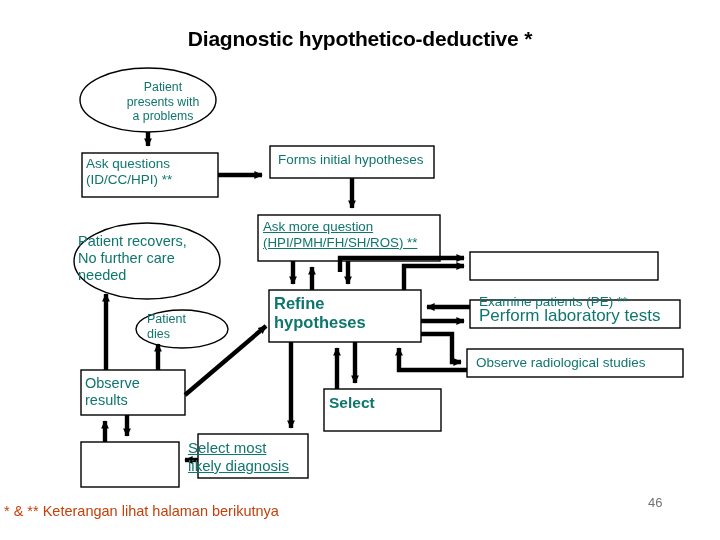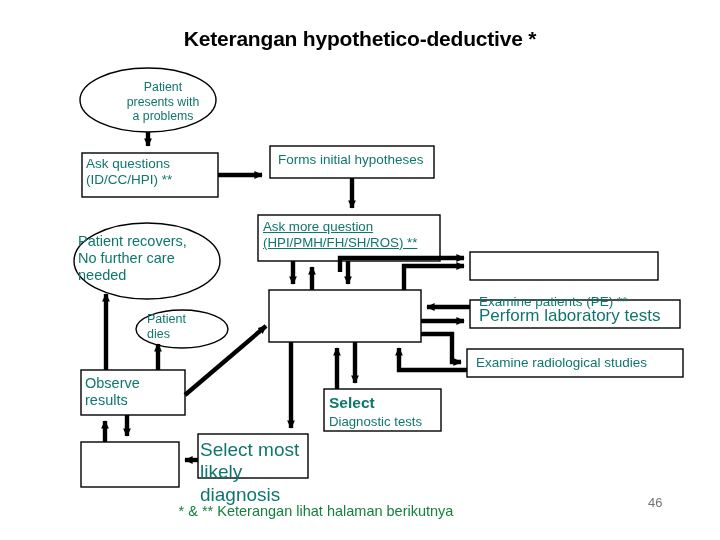--- a/index.html
+++ b/index.html
@@ -36,26 +36,25 @@
     top: 27px;
     width: 720px;
     text-align: center;
     font-size: 21px;
     font-weight: bold;
     letter-spacing: -0.2px;
     color: #000000;
   }
   #footnote {
     position: absolute;
-    left: 16px;
+    left: 4px;
     top: 503px;
     width: 600px;
-    text-align: center;
     font-size: 14.5px;
-    color: #15803d;
+    color: #c2410c;
   }
   #page-number {
     position: absolute;
     left: 648px;
     top: 495px;
     font-size: 13px;
     color: #737373;
   }
   .lbl-ellipse-problem { left: 108px; top: 80px;  width: 110px; font-size: 12.3px; text-align: center; }
   .lbl-ask-questions   { left: 86px;  top: 156px; width: 130px; font-size: 13.5px; }
@@ -64,28 +63,28 @@
   .lbl-ellipse-recover { left: 78px;  top: 233px; width: 140px; font-size: 14.5px; }
   .lbl-ellipse-dies    { left: 147px; top: 312px; width: 72px;  font-size: 12.5px; }
   .lbl-refine          { left: 274px; top: 294px; width: 130px; font-size: 16.5px; font-weight: bold; }
   .lbl-examine         { left: 479px; top: 258px; width: 180px; font-size: 13.5px; margin-top: 36px; }
   .lbl-lab             { left: 479px; top: 306px; width: 190px; font-size: 17px; }
   .lbl-radio           { left: 476px; top: 355px; width: 200px; font-size: 13.5px; }
   .lbl-perform-a       { left: 329px; top: 394px; width: 110px; font-size: 15.5px; font-weight: bold; }
   .lbl-perform-b       { left: 329px; top: 414px; width: 120px; font-size: 13.2px; }
   .lbl-observe         { left: 85px;  top: 375px; width: 100px; font-size: 14.5px; }
   .lbl-treat           { left: 85px;  top: 447px; width: 90px;  font-size: 14.5px; }
-  .lbl-select          { left: 200px; top: 439px; width: 110px; font-size: 19px; }
+  .lbl-select          { left: 188px; top: 439px; width: 110px; font-size: 15px; text-decoration: underline; }
 </style>
 </head>
 <body>
 
 <div id="page">
 
-  <div id="slide-title">Keterangan hypothetico-deductive *</div>
+  <div id="slide-title">Diagnostic hypothetico-deductive *</div>
 
   <svg id="vector-layer" viewBox="0 0 720 540">
     <defs>
       <marker id="ah" markerWidth="9" markerHeight="9" refX="7.6" refY="4.5" orient="auto" markerUnits="userSpaceOnUse">
         <path d="M0,0.6 L8.4,4.5 L0,8.4 z" fill="#000000"></path>
       </marker>
       <marker id="ah-sm" markerWidth="8" markerHeight="8" refX="6.8" refY="4" orient="auto" markerUnits="userSpaceOnUse">
         <path d="M0,0.6 L7.6,4 L0,7.4 z" fill="#000000"></path>
       </marker>
     </defs>
@@ -141,25 +140,26 @@
   <div class="node-label lbl-ask-questions">Ask questions
 (ID/CC/HPI) **</div>
   <div class="node-label lbl-forms-initial">Forms initial hypotheses</div>
   <div class="node-label lbl-ask-more">Ask more question
 (HPI/PMH/FH/SH/ROS) **</div>
   <div class="node-label lbl-ellipse-recover">Patient recovers,
 No further care
 needed</div>
   <div class="node-label lbl-ellipse-dies">Patient
 dies</div>
+  <div class="node-label lbl-refine">Refine
+hypotheses</div>
   <div class="node-label lbl-examine">Examine patients (PE) **</div>
   <div class="node-label lbl-lab">Perform laboratory tests</div>
-  <div class="node-label lbl-radio">Examine radiological studies</div>
+  <div class="node-label lbl-radio">Observe radiological studies</div>
   <div class="node-label lbl-perform-a">Select</div>
-  <div class="node-label lbl-perform-b">Diagnostic tests</div>
   <div class="node-label lbl-observe">Observe
 results</div>
   <div class="node-label lbl-select">Select most
 likely diagnosis</div>
 
   <div id="footnote">* &amp; ** Keterangan lihat halaman berikutnya</div>
   <div id="page-number">46</div>
 
 </div>
 

